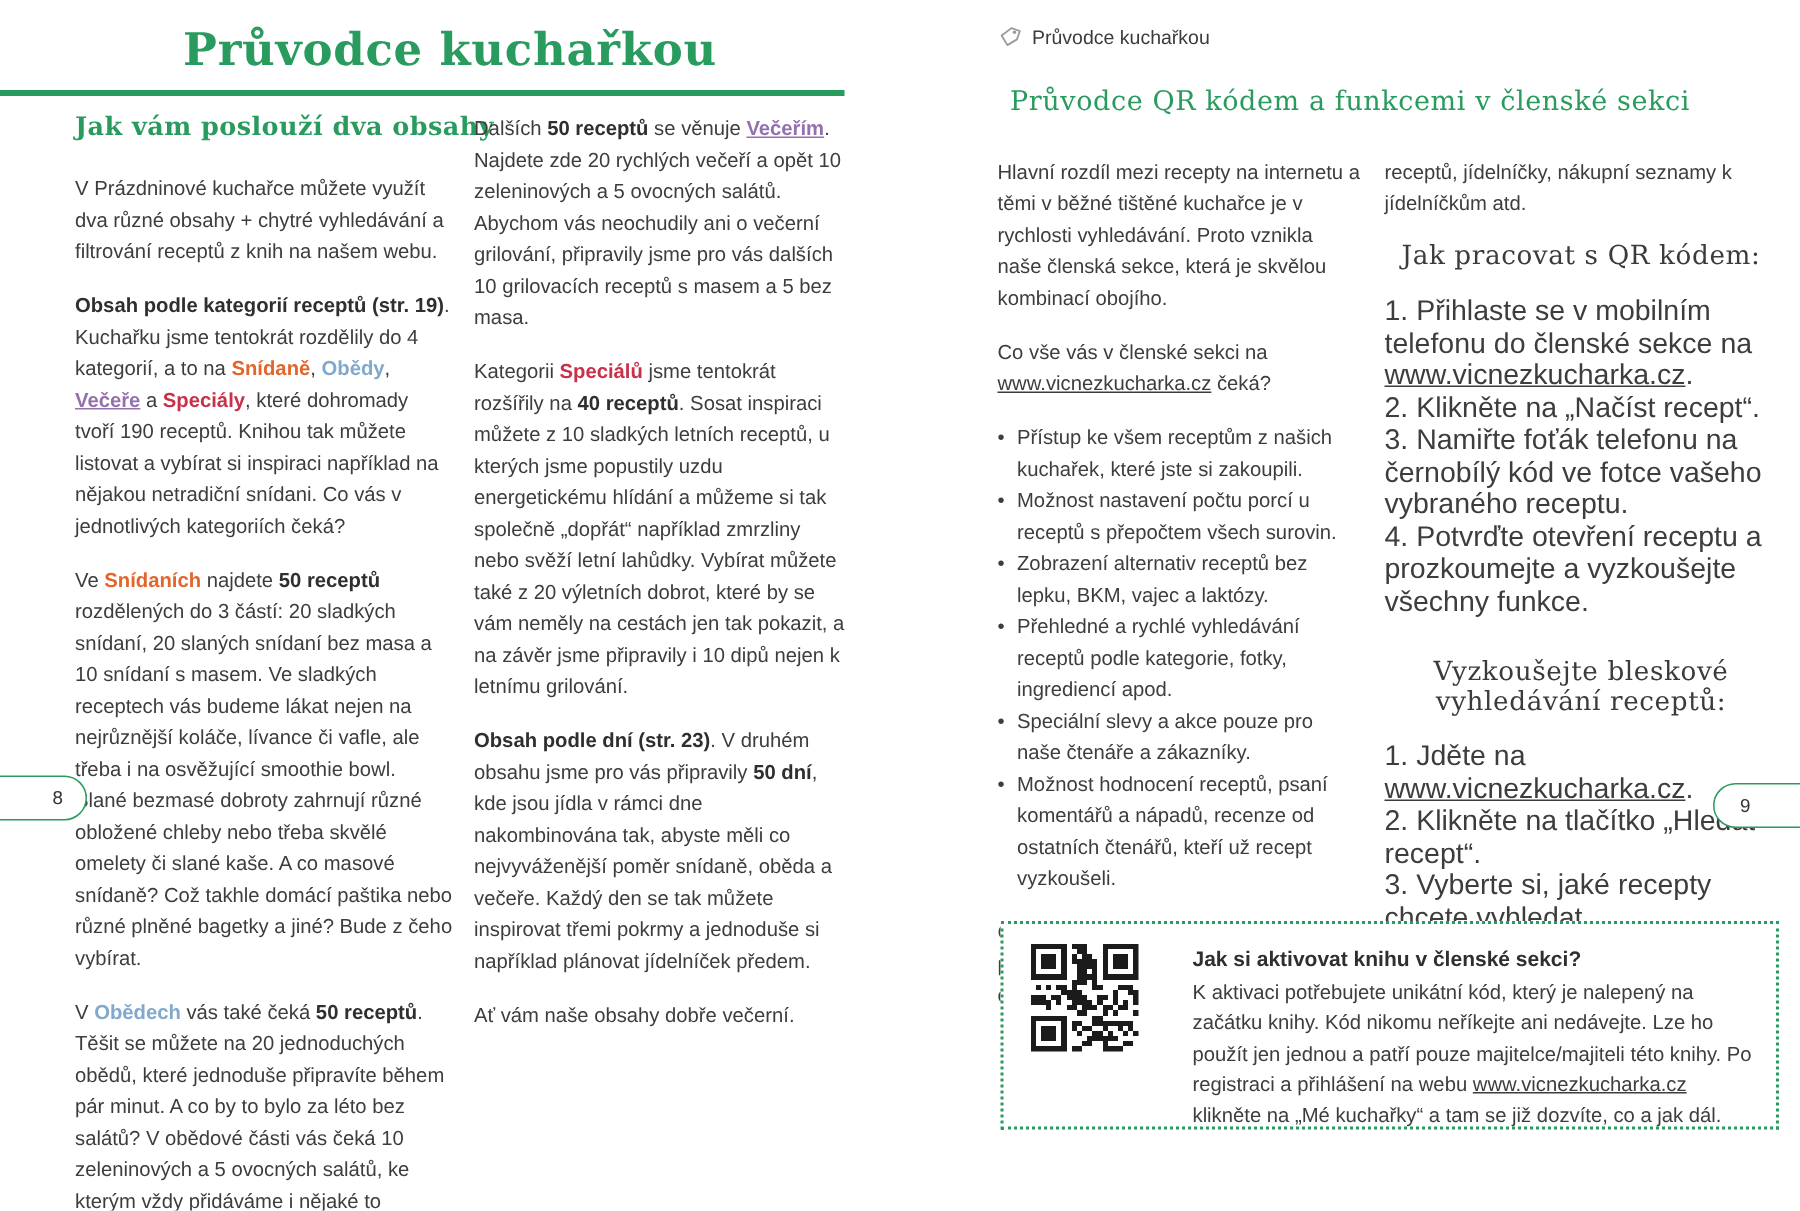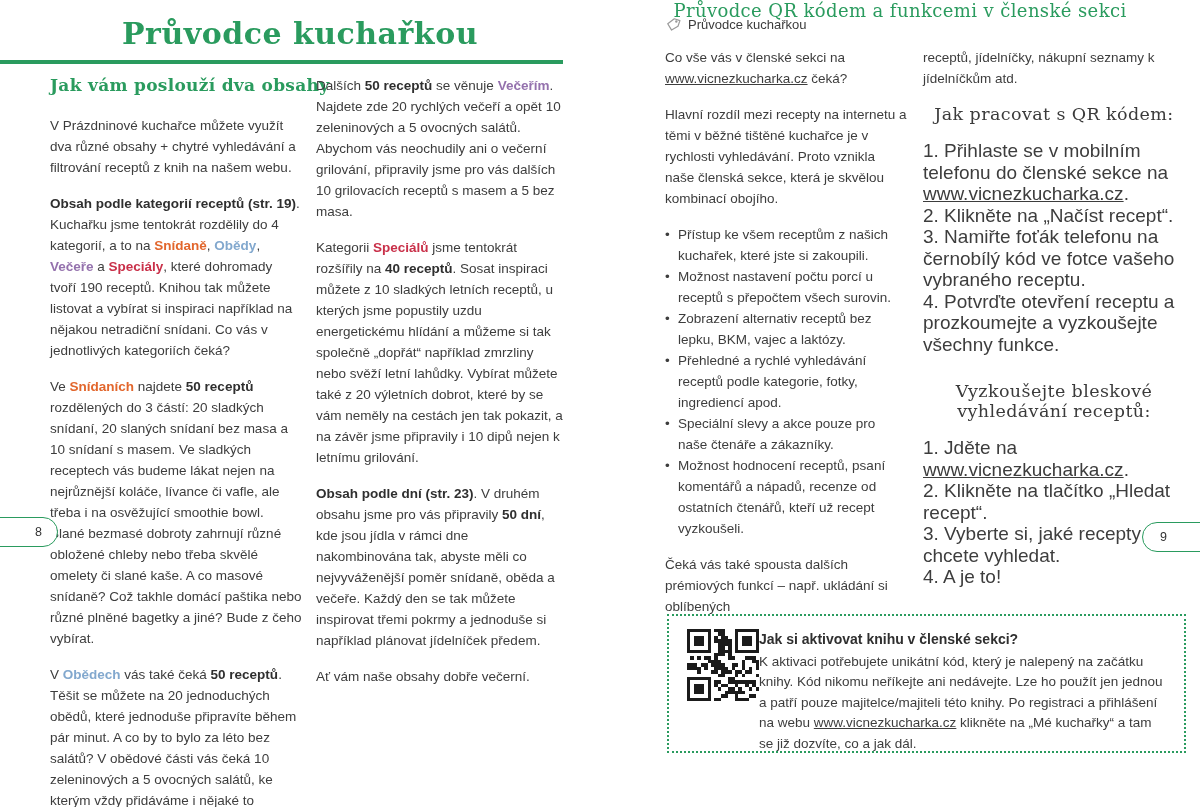--- a/index.html
+++ b/index.html
@@ -35,49 +35,49 @@
     font-family:"DejaVu Serif",serif;font-weight:400;font-size:17.5px;
     color:#3b3b3b;text-align:center;margin:22px 0 16px 0;letter-spacing:0.4px;
   }
 
   
   .cols{display:flex;}
   .col p, .col .para{margin:0 0 15px 0;font-size:13.5px;line-height:21px;}
   .s-b{font-weight:700;color:#2f2f2f;}
   .s-orange{color:var(--orange);}
   .s-blue{color:var(--blue);}
-  .s-purple{color:var(--purple);}
+  .s-purple{color:var(--purple);text-decoration:underline;}
   .s-red{color:var(--red);}
   .s-u{text-decoration:underline;}
 
   .bullets{margin:0 0 15px 0;}
   .bullet-item{display:flex;font-size:13.5px;line-height:21px;}
   .bullet-item .dot{flex:0 0 13px;}
   .step{font-size:19px;line-height:21.5px;margin:0;}
 
   
   .left-cols{padding:24px 36px 0 50px;}
   .left-cols .col1{width:252px;margin-right:14px;}
   .left-cols .col2{width:252px;}
 
   
   .rp-header{
     position:absolute;top:17px;left:66px;display:flex;align-items:center;gap:7px;
     font-size:13px;color:#3b3b3b;
   }
-  .rp-title-wrap{text-align:center;}
+  .rp-title-wrap{padding-top:57px;text-align:center;}
   .right-cols{padding:26px 15px 0 65px;}
   .right-cols .col1{width:242px;margin-right:16px;}
   .right-cols .col2{width:262px;}
 
   
   .activate-box{
     position:absolute;left:67px;top:614px;width:519px;height:139px;
     border:2px dotted var(--green);box-sizing:border-box;
-    display:flex;align-items:flex-start;gap:0;padding:13px 16px 0 18px;
+    display:flex;align-items:flex-start;gap:36px;padding:13px 16px 0 18px;
     background:#fff;
   }
   .qr{flex:0 0 72px;}
   .box-text{font-size:13.5px;line-height:20.5px;}
   .box-head{font-weight:700;color:#2f2f2f;font-size:14px;margin:0 0 2px 0;}
 
   
   .pill{
     position:absolute;height:30px;border:1.5px solid var(--green);
     background:#fff;font-size:12.5px;color:#333;line-height:28px;
@@ -136,22 +136,22 @@
       <span>Průvodce kuchařkou</span>
     </div>
 
     <div class="rp-title-wrap">
       <h2 class="page-subtitle">Průvodce QR kódem a funkcemi v členské sekci</h2>
     </div>
 
     <div class="cols right-cols">
       <div class="col col1">
         <div>
+            <div class="para"><span>Hlavní rozdíl mezi recepty na internetu a těmi v běžné tištěné kuchařce je v rychlosti vyhledávání. Proto vznikla naše členská sekce, která je skvělou kombinací obojího.</span></div>
             <div class="para"><span>Co vše vás v členské sekci na </span><span class="s-u">www.vicnezkucharka.cz</span><span> čeká?</span></div>
-            <div class="para"><span>Hlavní rozdíl mezi recepty na internetu a těmi v běžné tištěné kuchařce je v rychlosti vyhledávání. Proto vznikla naše členská sekce, která je skvělou kombinací obojího.</span></div>
           </div>
         <div class="bullets">
             <div class="bullet-item">
               <span class="dot">•</span>
               <span class="btext"><span>Přístup ke všem receptům z našich kuchařek, které jste si zakoupili.</span></span>
             </div>
             <div class="bullet-item">
               <span class="dot">•</span>
               <span class="btext"><span>Možnost nastavení počtu porcí u receptů s přepočtem všech surovin.</span></span>
             </div>

